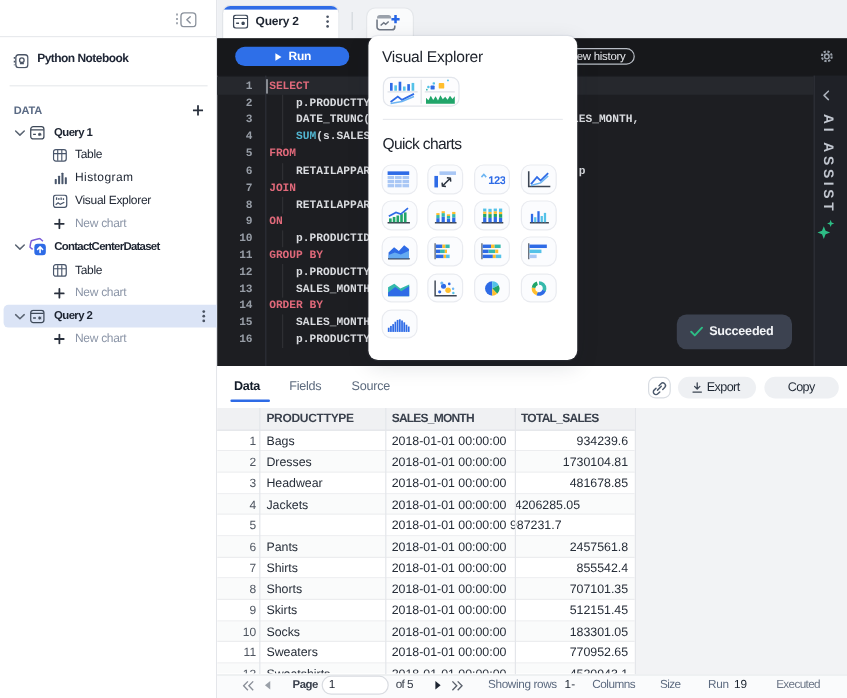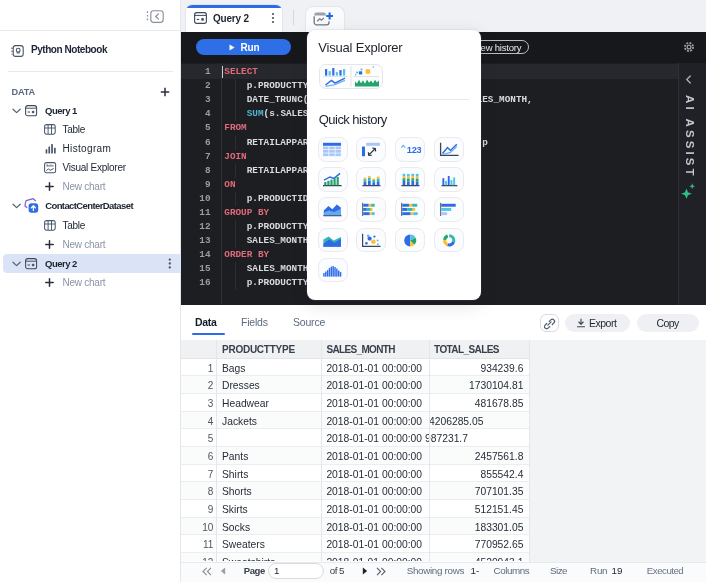--- a/index.html
+++ b/index.html
@@ -245,20 +245,26 @@
 <div class="abs" style="left:678px;top:62.5px;width:28px;height:242.2px;background:#1f2127;border-left:1px solid #2e3138;"></div>
 <svg class="abs" style="left:684px;top:75px;" width="9" height="9" viewBox="0 0 9 9">
       <path d="M6.3 1 L2.7 4.5 L6.3 8" fill="none" stroke="#aab0ba" stroke-width="1.3" stroke-linecap="round" stroke-linejoin="round"></path>
     </svg>
 <div class="abs" style="left:683.5px;top:95px;writing-mode:vertical-rl;font-size:11.5px;font-weight:bold;letter-spacing:3.1px;color:#c2c7d0;">AI ASSIST</div>
 <svg class="abs" style="left:681px;top:183px;" width="16" height="17" viewBox="0 0 16 17">
   <path d="M5.5 5.5 L7 9.3 L10.8 10.8 L7 12.3 L5.5 16.1 L4 12.3 L0.2 10.8 L4 9.3 Z" fill="#2dbd85"></path>
   <path d="M11.2 0.2 L12 2.4 L14.2 3.2 L12 4 L11.2 6.2 L10.4 4 L8.2 3.2 L10.4 2.4 Z" fill="#2dbd85"></path>
 </svg>
 
+<div class="abs" style="left:564px;top:262px;width:95.5px;height:29.3px;background:#3c4250;border-radius:8px;">
+  <svg style="position:absolute;left:11px;top:10px;" width="11" height="9" viewBox="0 0 11 9">
+        <path d="M1 4.5 L4 7.5 L10 1" fill="none" stroke="#2dbd85" stroke-width="1.6" stroke-linecap="round" stroke-linejoin="round"></path>
+      </svg>
+  <div style="position:absolute;left:27px;top:8.2px;font-size:10.5px;font-weight:bold;letter-spacing:-0.2px;color:#f2f4f7;">Succeeded</div>
+</div>
 
 <div class="abs" style="left:181px;top:305px;width:525px;height:277px;background:#fff;"></div>
 
 <div class="abs" style="left:195px;top:315.5px;font-size:10.5px;font-weight:bold;letter-spacing:-0.3px;color:#121b28;">Data</div>
 <div class="abs" style="left:192px;top:332.8px;width:33px;height:2.6px;background:#2e6be6;border-radius:2px;"></div>
 <div class="abs" style="left:241px;top:315.5px;font-size:10.5px;letter-spacing:-0.2px;color:#5d6b7e;">Fields</div>
 <div class="abs" style="left:293px;top:315.5px;font-size:10.5px;letter-spacing:-0.2px;color:#5d6b7e;">Source</div>
 <div class="abs" style="left:539.5px;top:313.8px;width:19px;height:18.6px;background:#fff;border:1px solid #d8dce2;border-radius:6px;"></div>
 <svg class="abs" style="left:543px;top:317.5px;" width="13" height="12" viewBox="0 0 13 12">
   <g fill="none" stroke="#4c5a6d" stroke-width="1.2" stroke-linecap="round">
@@ -402,21 +408,21 @@
       <path d="M6.5 22.3 L16 20.6 L26 16.4" fill="none" stroke="#6db5f2" stroke-width="1.2"></path>
       <rect x="37" y="7.5" width="2.0" height="2.0" rx="0.7" fill="#54c2e8"></rect>
       <rect x="41.5" y="4.5" width="2.0" height="2.0" rx="0.7" fill="#54c2e8"></rect>
       <rect x="39.8" y="7.2" width="3.4" height="3.4" rx="0.7" fill="#2e6be6"></rect>
       <rect x="46.6" y="5.2" width="4.6" height="4.6" rx="0.7" fill="#ffbe2d"></rect>
       <rect x="53.5" y="2.2" width="1.6" height="1.6" rx="0.7" fill="#54c2e8"></rect>
       <rect x="36" y="10" width="1.4" height="1.4" rx="0.7" fill="#35b9ab"></rect>
       <path d="M36 22.5 L36 17.5 L38 19.5 L40 15.8 L42 19.3 L44 16.2 L46 19.8 L48 15.4 L50 18.8 L52 16.6 L54 19.2 L56 15.8 L58 18.4 L60 16.2 L60 22.5 Z" fill="#21a56a"></path>
     </svg>
 <div class="abs" style="left:318.8px;top:98.8px;width:150px;height:1px;background:#e8eaee;"></div>
-<div class="abs" style="left:318.8px;top:112.3px;font-size:13px;font-weight:500;letter-spacing:-0.55px;color:#1d222b;">Quick history</div>
+<div class="abs" style="left:318.8px;top:112.3px;font-size:13px;font-weight:500;letter-spacing:-0.55px;color:#1d222b;">Quick charts</div>
 <div class="abs" style="left:317.5px;top:136.9px;width:30px;height:24.7px;background:#fbfcfe;border:1px solid #e9ebf0;border-radius:8px;"></div>
     <svg class="abs" style="left:322.0px;top:141.9px;" width="21" height="15" viewBox="0 0 21 15">
       <rect x="1" y="0.8" width="18" height="3" fill="#2e6be6"></rect>
       <rect x="1" y="4.6" width="5.5" height="2.7" fill="#a9c7f5"></rect>
       <rect x="7.2" y="4.6" width="5.5" height="2.7" fill="#a9c7f5"></rect>
       <rect x="13.4" y="4.6" width="5.5" height="2.7" fill="#a9c7f5"></rect>
       <rect x="1" y="8.0" width="5.5" height="2.7" fill="#a9c7f5"></rect>
       <rect x="7.2" y="8.0" width="5.5" height="2.7" fill="#a9c7f5"></rect>
       <rect x="13.4" y="8.0" width="5.5" height="2.7" fill="#a9c7f5"></rect>
       <rect x="1" y="11.4" width="5.5" height="2.7" fill="#a9c7f5"></rect>

